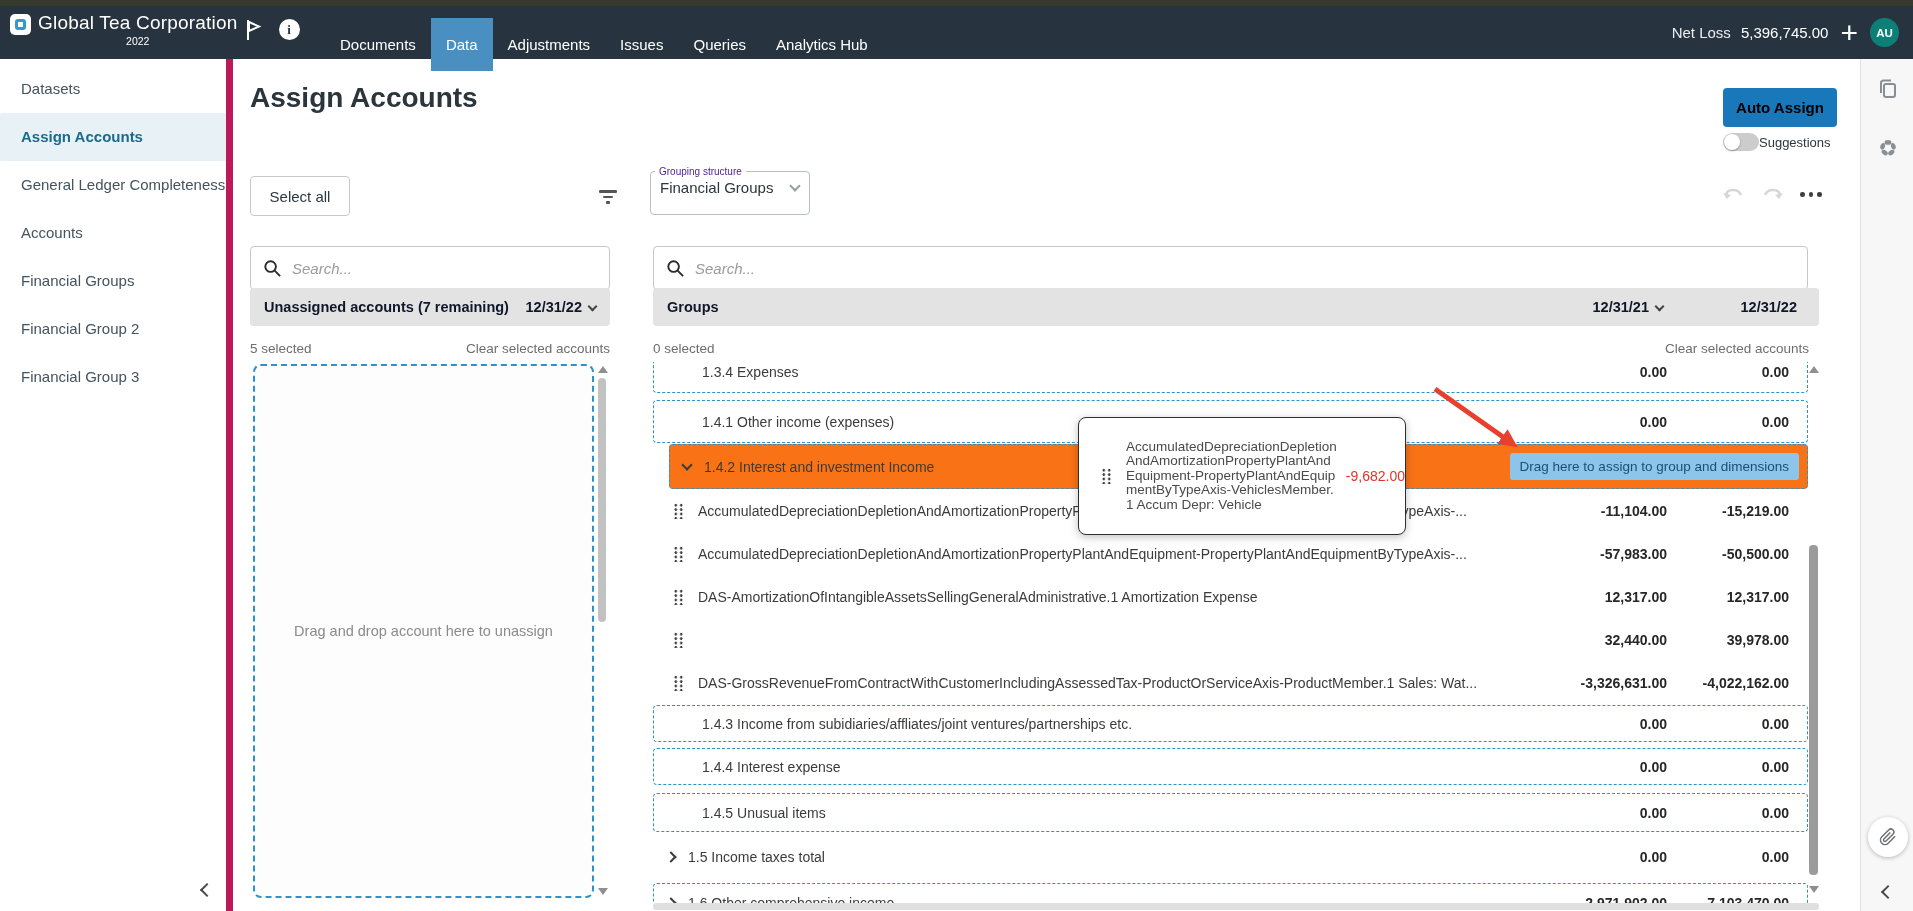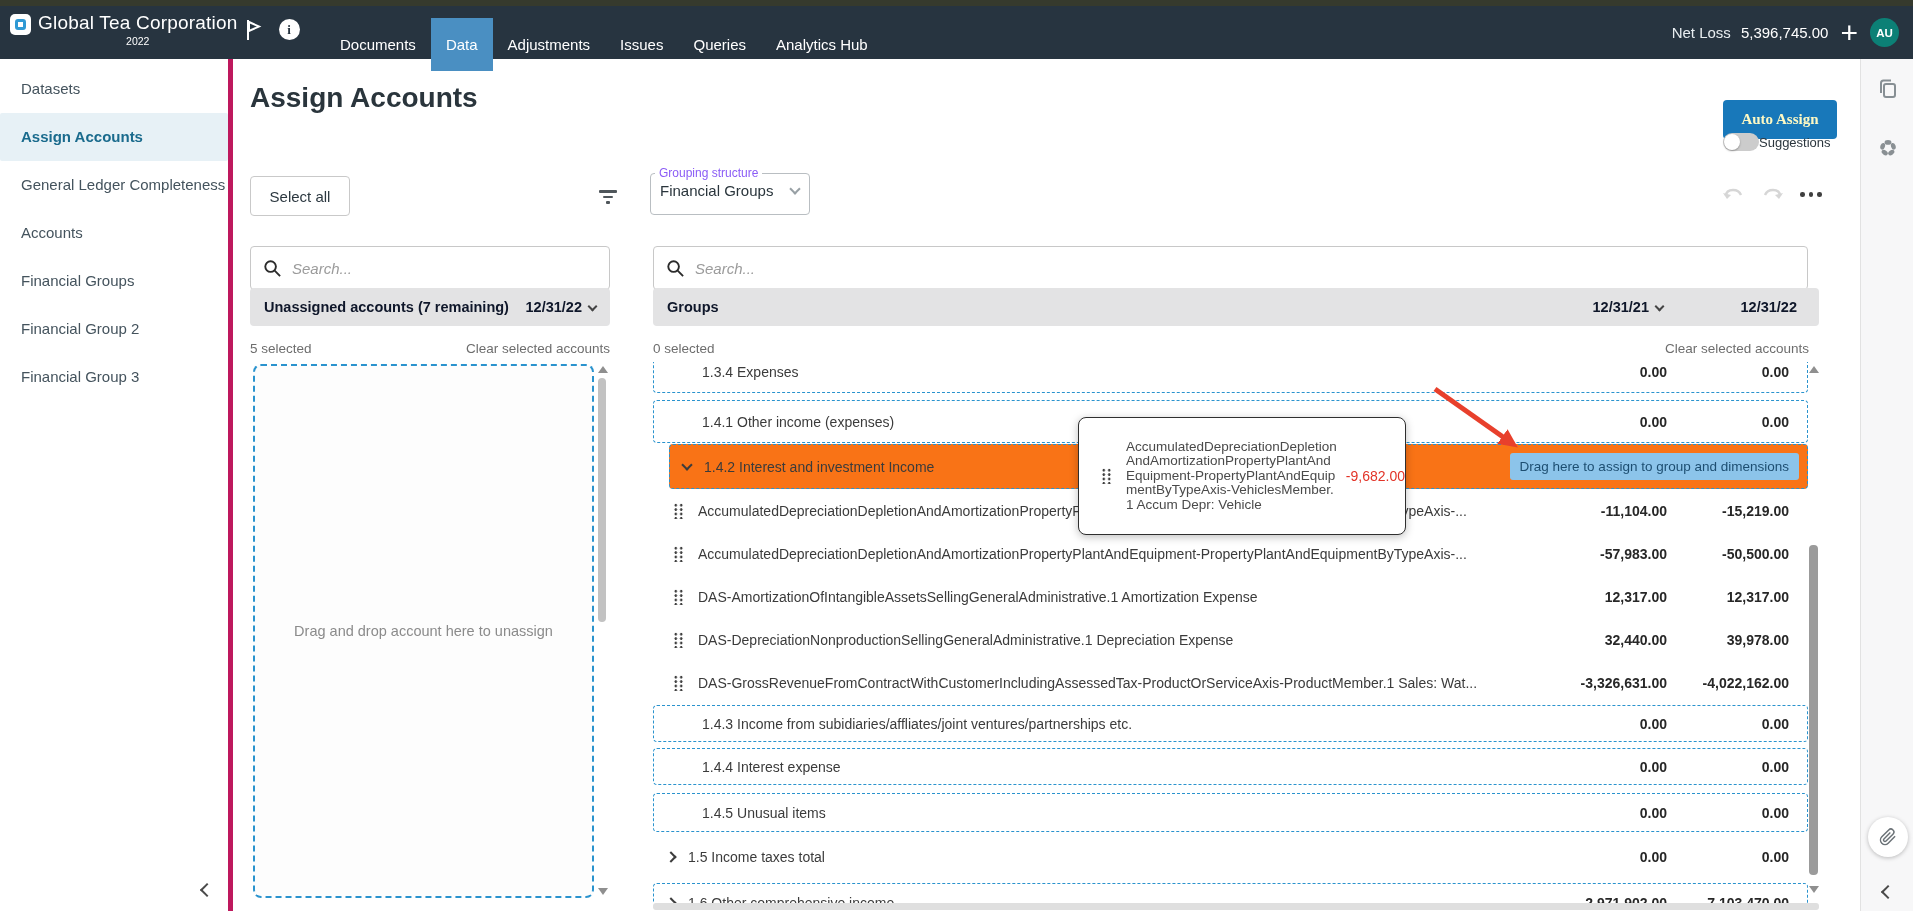--- a/index.html
+++ b/index.html
@@ -22,45 +22,45 @@
   .topnav { position:absolute; left:325px; top:18px; height:53px; display:flex; }
   .nav-item { height:53px; line-height:53px; padding:0 15px; color:#fff; font-size:15px; cursor:pointer; white-space:nowrap; }
   .nav-item.active { background:#4a8fc2; }
   .tb-right { position:absolute; right:14px; top:6px; height:53px; display:flex; align-items:center; gap:12px; }
   .netloss-label { color:#e8edf0; font-size:15px; }
   .netloss-value { color:#fff; font-size:15px; margin-left:-2px; }
   .plus-icon { color:#fff; font-size:30px; font-weight:200; line-height:28px; cursor:pointer; }
   .avatar { width:29px; height:29px; border-radius:50%; background:#0c8076; color:#fff; font-size:11.5px; font-weight:bold; display:flex; align-items:center; justify-content:center; cursor:pointer; }
 
   
-  .sidebar { position:absolute; left:0; top:59px; width:233px; height:852px; background:#fff; border-right:5px solid #be185d; }
+  .sidebar { position:absolute; left:0; top:59px; width:233px; height:852px; background:#fff; border-right:7px solid #be185d; }
   .side-nav { padding-top:6px; }
   .side-item { height:48px; line-height:48px; padding-left:21px; font-size:15px; color:#44535d; cursor:pointer; white-space:nowrap; }
   .side-item.active { background:#e7f1f6; color:#1a6b8d; font-weight:bold; border-radius:2px; }
   .side-collapse { position:absolute; left:202px; bottom:10px; width:20px; height:20px; cursor:pointer; }
   .chevL { display:inline-block; width:10px; height:10px; border-left:2.5px solid #4a4a4a; border-bottom:2.5px solid #4a4a4a; transform:rotate(45deg); }
 
   
   .rail { position:absolute; left:1860px; top:59px; width:53px; height:852px; background:#f7f7f8; border-left:1px solid #e2e2e2; }
   .rail-icon { position:absolute; left:0; width:53px; display:flex; justify-content:center; cursor:pointer; }
   .clip-circle { width:40px; height:40px; border-radius:50%; background:#fff; box-shadow:0 1px 4px rgba(0,0,0,.25); display:flex; align-items:center; justify-content:center; }
 
   
   .page-title { position:absolute; left:250px; top:82px; font-size:28px; font-weight:bold; color:#2a353c; }
-  .auto-assign { position:absolute; left:1723px; top:100px; width:114px; height:39px; background:#1878ba; border:none; border-radius:4px; color:#fef9c3; font-size:15px; font-weight:bold; cursor:pointer; font-family:Liberation Serif, serif; }
+  .auto-assign { position:absolute; left:1723px; top:88px; width:114px; height:39px; background:#1878ba; border:none; border-radius:4px; color:#000000; font-size:15px; font-weight:bold; cursor:pointer; font-family:Liberation Sans, sans-serif; }
   .sugg-row { position:absolute; left:1723px; top:133px; display:flex; align-items:center; }
   .toggle { width:36px; height:18px; border-radius:9px; background:#ccc; position:relative; cursor:pointer; }
   .toggle .knob { position:absolute; left:1px; top:1px; width:16px; height:16px; border-radius:50%; background:#fff; box-shadow:0 1px 2px rgba(0,0,0,.3); }
   .sugg-label { font-size:13px; color:#2b363e; }
   .select-all { position:absolute; left:250px; top:176px; width:100px; height:40px; background:#fff; border:1px solid #c9c9c9; border-radius:4px; font-size:15px; color:#2c3840; cursor:pointer; font-family:inherit; }
   .filter-icon { position:absolute; left:598px; top:190px; width:20px; cursor:pointer; }
   .filter-icon span { display:block; background:#4f565b; height:2.5px; border-radius:1px; margin:0 auto 3px; }
   .fb1{width:18px;} .fb2{width:10px;} .fb3{width:4px;}
   .grouping { position:absolute; left:650px; top:166px; width:160px; height:49px; border:1px solid #b9bec2; border-radius:4px; cursor:pointer; }
-  .grouping legend { font-size:12px; color:#8b5cf6; padding:0 4px; margin-left:4px;margin-top:37px; }
+  .grouping legend { font-size:10px; color:#4c1d95; padding:0 4px; margin-left:4px;margin-top:37px; }
   .grouping-row { display:flex; align-items:center; justify-content:space-between; padding:2px 10px 0 9px; }
   .grouping-value { font-size:15px; color:#2a353c; }
   .chev-sm { display:inline-block; width:7px; height:7px; border-style:solid; border-color:#444; border-width:0 2px 2px 0; transform:rotate(45deg); margin-left:7px; margin-bottom:2px; }
   .chev-sel { border-color:#98a0a5; width:8px; height:8px; margin-bottom:4px; }
   .hist-btn { position:absolute; top:186px; width:22px; height:20px; cursor:pointer; }
   .undo-btn{ left:1722px; } .redo-btn{ left:1762px; }
   .more-dots { position:absolute; left:1800px; top:192px; display:flex; gap:4px; cursor:pointer; }
   .more-dots span { width:4.5px; height:4.5px; border-radius:50%; background:#3f3f3f; }
 
   
@@ -325,21 +325,20 @@
         <span class="val v2">-50,500.00</span>
       </div>
       <div class="row account">
         <span class="handle"></span>
         <span class="rlabel">DAS-AmortizationOfIntangibleAssetsSellingGeneralAdministrative.1 Amortization Expense</span>
         <span class="val v1">12,317.00</span>
         <span class="val v2">12,317.00</span>
       </div>
       <div class="row account">
         <span class="handle"></span>
-        <span class="rlabel">DAS-DepreciationNonproductionSellingGeneralAdministrative.1 Depreciation Expense</span>
         <span class="val v1">32,440.00</span>
         <span class="val v2">39,978.00</span>
       </div>
       <div class="row account">
         <span class="handle"></span>
         <span class="rlabel">DAS-GrossRevenueFromContractWithCustomerIncludingAssessedTax-ProductOrServiceAxis-ProductMember.1 Sales: Wat...</span>
         <span class="val v1">-3,326,631.00</span>
         <span class="val v2">-4,022,162.00</span>
       </div>
       <div class="row group dashed">

